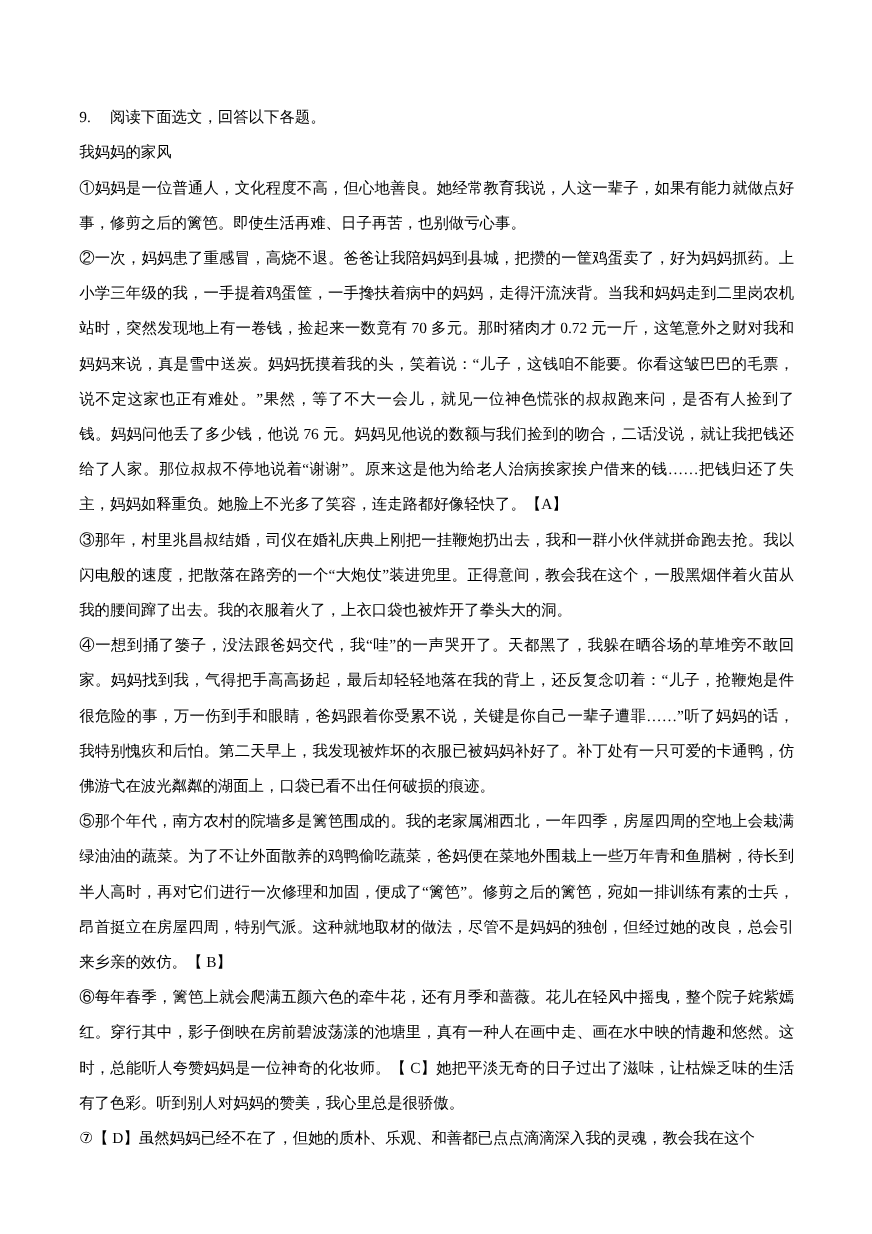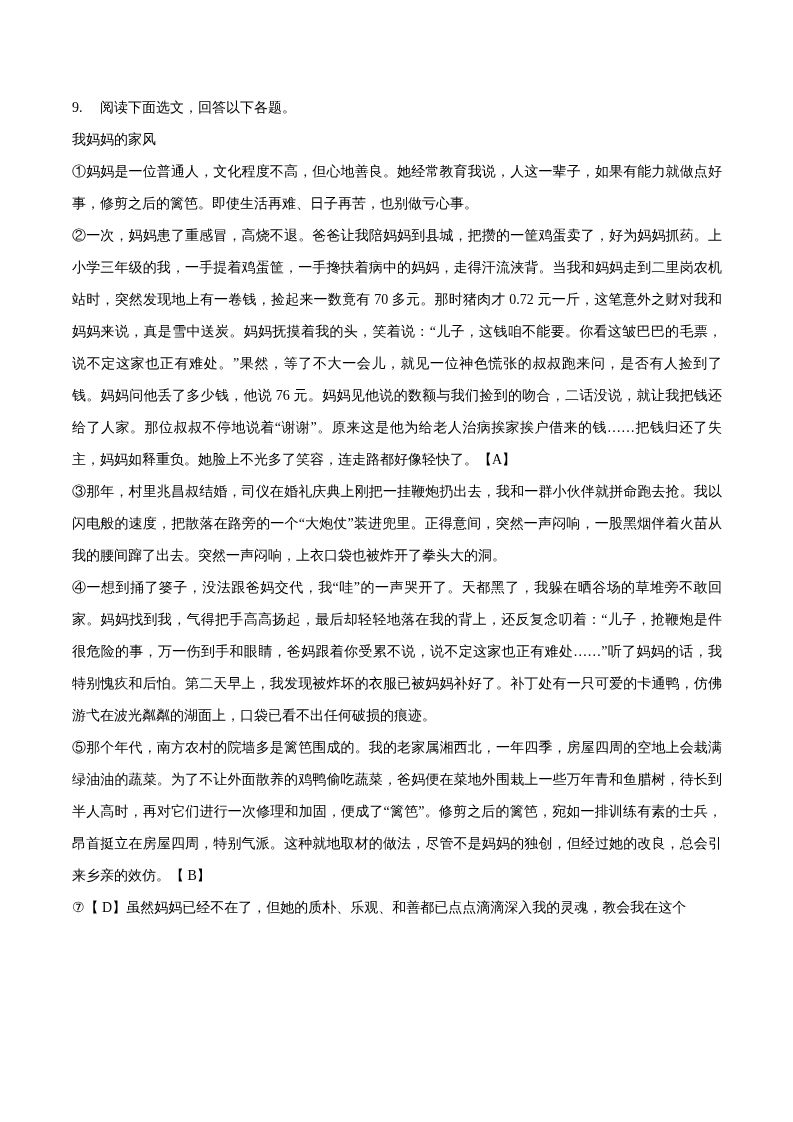--- a/index.html
+++ b/index.html
@@ -49,19 +49,20 @@
 <div class="page">
   <div class="question-line">
     <span class="q-num">9.</span>
     <span class="q-prompt">阅读下面选文，回答以下各题。</span>
   </div>
   <div class="content">
     <div class="title">我妈妈的家风</div>
     <div id="passage-body">
         <p class="para">①妈妈是一位普通人，文化程度不高，但心地善良。她经常教育我说，人这一辈子，如果有能力就做点好事，修剪之后的篱笆。即使生活再难、日子再苦，也别做亏心事。</p>
         <p class="para">②一次，妈妈患了重感冒，高烧不退。爸爸让我陪妈妈到县城，把攒的一筐鸡蛋卖了，好为妈妈抓药。上小学三年级的我，一手提着鸡蛋筐，一手搀扶着病中的妈妈，走得汗流浃背。当我和妈妈走到二里岗农机站时，突然发现地上有一卷钱，捡起来一数竟有 70 多元。那时猪肉才 0.72 元一斤，这笔意外之财对我和妈妈来说，真是雪中送炭。妈妈抚摸着我的头，笑着说：“儿子，这钱咱不能要。你看这皱巴巴的毛票，说不定这家也正有难处。”果然，等了不大一会儿，就见一位神色慌张的叔叔跑来问，是否有人捡到了钱。妈妈问他丢了多少钱，他说 76 元。妈妈见他说的数额与我们捡到的吻合，二话没说，就让我把钱还给了人家。那位叔叔不停地说着“谢谢”。原来这是他为给老人治病挨家挨户借来的钱……把钱归还了失主，妈妈如释重负。她脸上不光多了笑容，连走路都好像轻快了。【A】</p>
-        <p class="para">③那年，村里兆昌叔结婚，司仪在婚礼庆典上刚把一挂鞭炮扔出去，我和一群小伙伴就拼命跑去抢。我以闪电般的速度，把散落在路旁的一个“大炮仗”装进兜里。正得意间，突然一声闷响，一股黑烟伴着火苗从我的腰间蹿了出去。突然一声闷响，上衣口袋也被炸开了拳头大的洞。</p>
-        <p class="para">④一想到捅了篓子，没法跟爸妈交代，我“哇”的一声哭开了。天都黑了，我躲在晒谷场的草堆旁不敢回家。妈妈找到我，气得把手高高扬起，最后却轻轻地落在我的背上，还反复念叨着：“儿子，抢鞭炮是件很危险的事，万一伤到手和眼睛，爸妈跟着你受累不说，说不定这家也正有难处……”听了妈妈的话，我特别愧疚和后怕。第二天早上，我发现被炸坏的衣服已被妈妈补好了。补丁处有一只可爱的卡通鸭，仿佛游弋在波光粼粼的湖面上，口袋已看不出任何破损的痕迹。</p>
+        <p class="para">③那年，村里兆昌叔结婚，司仪在婚礼庆典上刚把一挂鞭炮扔出去，我和一群小伙伴就拼命跑去抢。我以闪电般的速度，把散落在路旁的一个“大炮仗”装进兜里。正得意间，教会我在这个，一股黑烟伴着火苗从我的腰间蹿了出去。我的衣服着火了，上衣口袋也被炸开了拳头大的洞。</p>
+        <p class="para">④一想到捅了篓子，没法跟爸妈交代，我“哇”的一声哭开了。天都黑了，我躲在晒谷场的草堆旁不敢回家。妈妈找到我，气得把手高高扬起，最后却轻轻地落在我的背上，还反复念叨着：“儿子，抢鞭炮是件很危险的事，万一伤到手和眼睛，爸妈跟着你受累不说，关键是你自己一辈子遭罪……”听了妈妈的话，我特别愧疚和后怕。第二天早上，我发现被炸坏的衣服已被妈妈补好了。补丁处有一只可爱的卡通鸭，仿佛游弋在波光粼粼的湖面上，口袋已看不出任何破损的痕迹。</p>
         <p class="para">⑤那个年代，南方农村的院墙多是篱笆围成的。我的老家属湘西北，一年四季，房屋四周的空地上会栽满绿油油的蔬菜。为了不让外面散养的鸡鸭偷吃蔬菜，爸妈便在菜地外围栽上一些万年青和鱼腊树，待长到半人高时，再对它们进行一次修理和加固，便成了“篱笆”。修剪之后的篱笆，宛如一排训练有素的士兵，昂首挺立在房屋四周，特别气派。这种就地取材的做法，尽管不是妈妈的独创，但经过她的改良，总会引来乡亲的效仿。【 B】</p>
+        <p class="para">⑥每年春季，篱笆上就会爬满五颜六色的牵牛花，还有月季和蔷薇。花儿在轻风中摇曳，整个院子姹紫嫣红。穿行其中，影子倒映在房前碧波荡漾的池塘里，真有一种人在画中走、画在水中映的情趣和悠然。这时，总能听人夸赞妈妈是一位神奇的化妆师。【 C】她把平淡无奇的日子过出了滋味，让枯燥乏味的生活有了色彩。听到别人对妈妈的赞美，我心里总是很骄傲。</p>
         <p class="para">⑦【 D】虽然妈妈已经不在了，但她的质朴、乐观、和善都已点点滴滴深入我的灵魂，教会我在这个</p>
       </div>
   </div>
 </div>
 
 </body></html>

